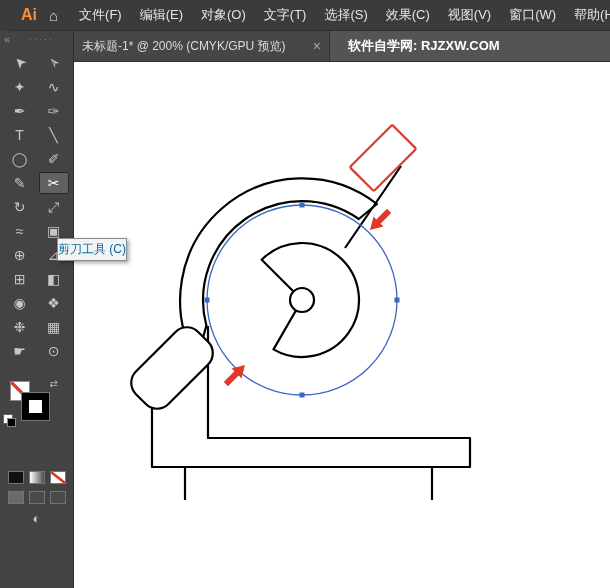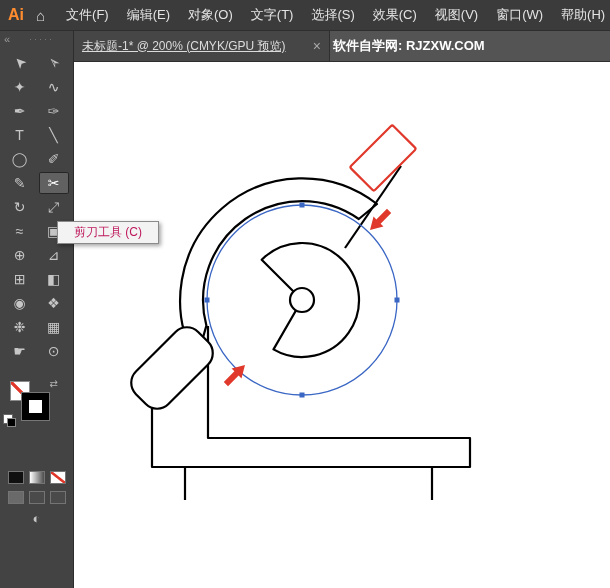--- a/index.html
+++ b/index.html
@@ -6,21 +6,21 @@
   body{
     width:610px;height:588px;overflow:hidden;position:relative;
     background:#3b3b3b;
     font-family:"Liberation Sans", sans-serif;
     -webkit-font-smoothing:antialiased;
   }
   
   .menubar{
     height:31px;display:flex;align-items:center;
     background:#3b3b3b;color:#e4e4e4;font-size:13px;
-    border-bottom:1px solid #2e2e2e;box-sizing:border-box;
+    border-bottom:1px solid #2e2e2e;box-sizing:border-box;margin-left:13px;
   }
   .logo{color:#ff8c2e;font-weight:bold;font-size:16px;padding:0 10px 0 8px;}
   .home{font-size:15px;padding:0 12px 0 2px;color:#dcdcdc;}
   .mi{padding:0 9px;white-space:nowrap;cursor:default;text-align:right;}
   .mb-spacer{flex:1;}
   
   .main{display:flex;height:557px;}
   
   .toolbar{
     width:74px;flex:none;background:#434343;border-right:1px solid #2c2c2c;
@@ -58,30 +58,30 @@
   .sbtn.none{background:#fff;background-image:linear-gradient(to top right, rgba(0,0,0,0) 40%, #e0392c 45%, #e0392c 55%, rgba(0,0,0,0) 60%);}
   .sbtn.mode{background:#4a4a4a;}
   .sbtn.mode.active{background:#6a6a6a;}
   .screenmode{color:#c6c6c6;font-size:13px;text-align:center;line-height:13px;}
   
   .right{flex:1;display:flex;flex-direction:column;min-width:0;}
   .tabbar{height:31px;flex:none;background:#545454;display:flex;align-items:stretch;
     border-bottom:1px solid #2e2e2e;box-sizing:border-box;}
   .tab{width:256px;flex:none;background:#464646;border-right:1px solid #2f2f2f;
     display:flex;align-items:center;padding:0 8px;box-sizing:border-box;overflow:hidden;}
-  .tab-title{font-size:12px;color:#dcdcdc;white-space:nowrap;overflow:hidden;flex:1;text-decoration:underline;}
+  .tab-title{font-size:12px;color:#dcdcdc;white-space:nowrap;overflow:hidden;flex:1;}
   .tab-close{color:#a9a9a9;font-size:14px;margin-left:6px;flex:none;}
-  .watermark{align-self:center;margin-left:3px;font-size:13px;font-weight:bold;color:#ffffff;white-space:nowrap;}
+  .watermark{align-self:center;margin-left:18px;font-size:13px;font-weight:bold;color:#ffffff;white-space:nowrap;}
   .canvas{flex:1;background:#ffffff;position:relative;overflow:hidden;}
   .canvas svg{position:absolute;left:0;top:0;}
   
   .tooltip{
-    position:absolute;left:57px;top:221px;z-index:50;
-    background:#f3f3f3;border:1px solid #8a8a8a;color:#be185d;
-    font-size:12px;padding:2px 16px;white-space:nowrap;
+    position:absolute;left:57px;top:238px;z-index:50;
+    background:#f3f3f3;border:1px solid #8a8a8a;color:#0369a1;
+    font-size:12px;padding:2px 0;white-space:nowrap;
     box-shadow:2px 2px 4px rgba(0,0,0,0.35);
   }
 </style>
 </head>
 <body>
 
 <div class="menubar">
   <span class="logo">Ai</span>
   <span class="home">⌂</span>
   <span class="mi">文件(F)</span>

